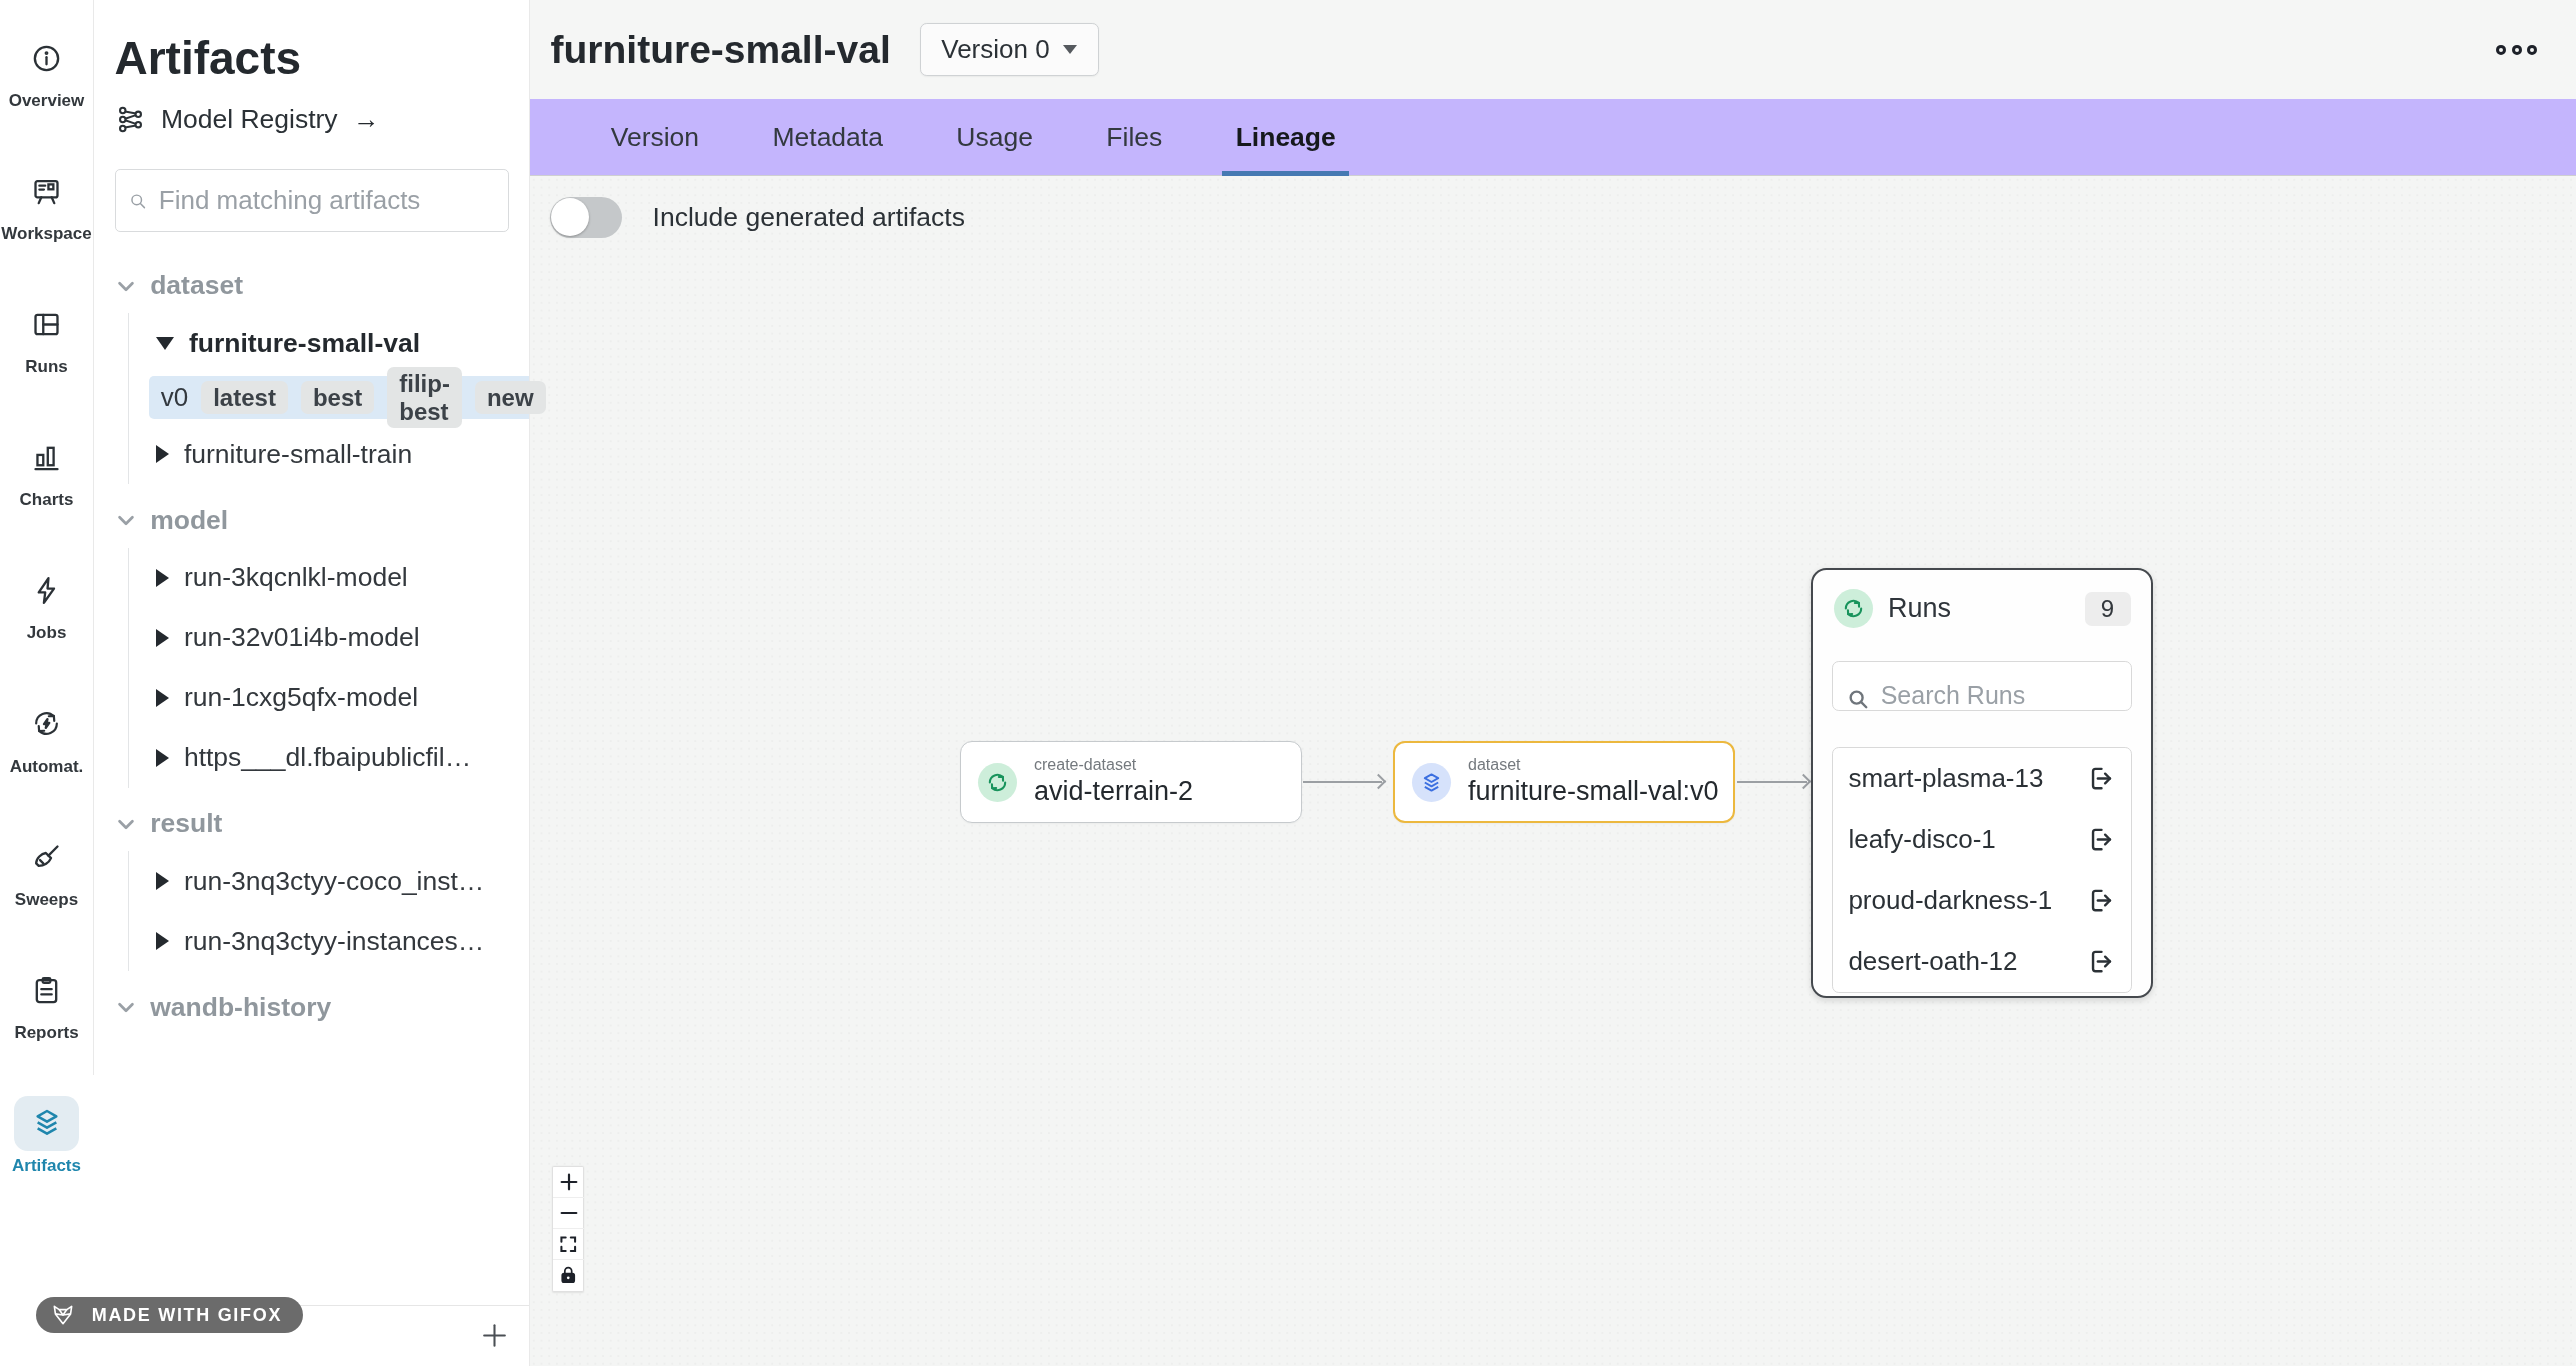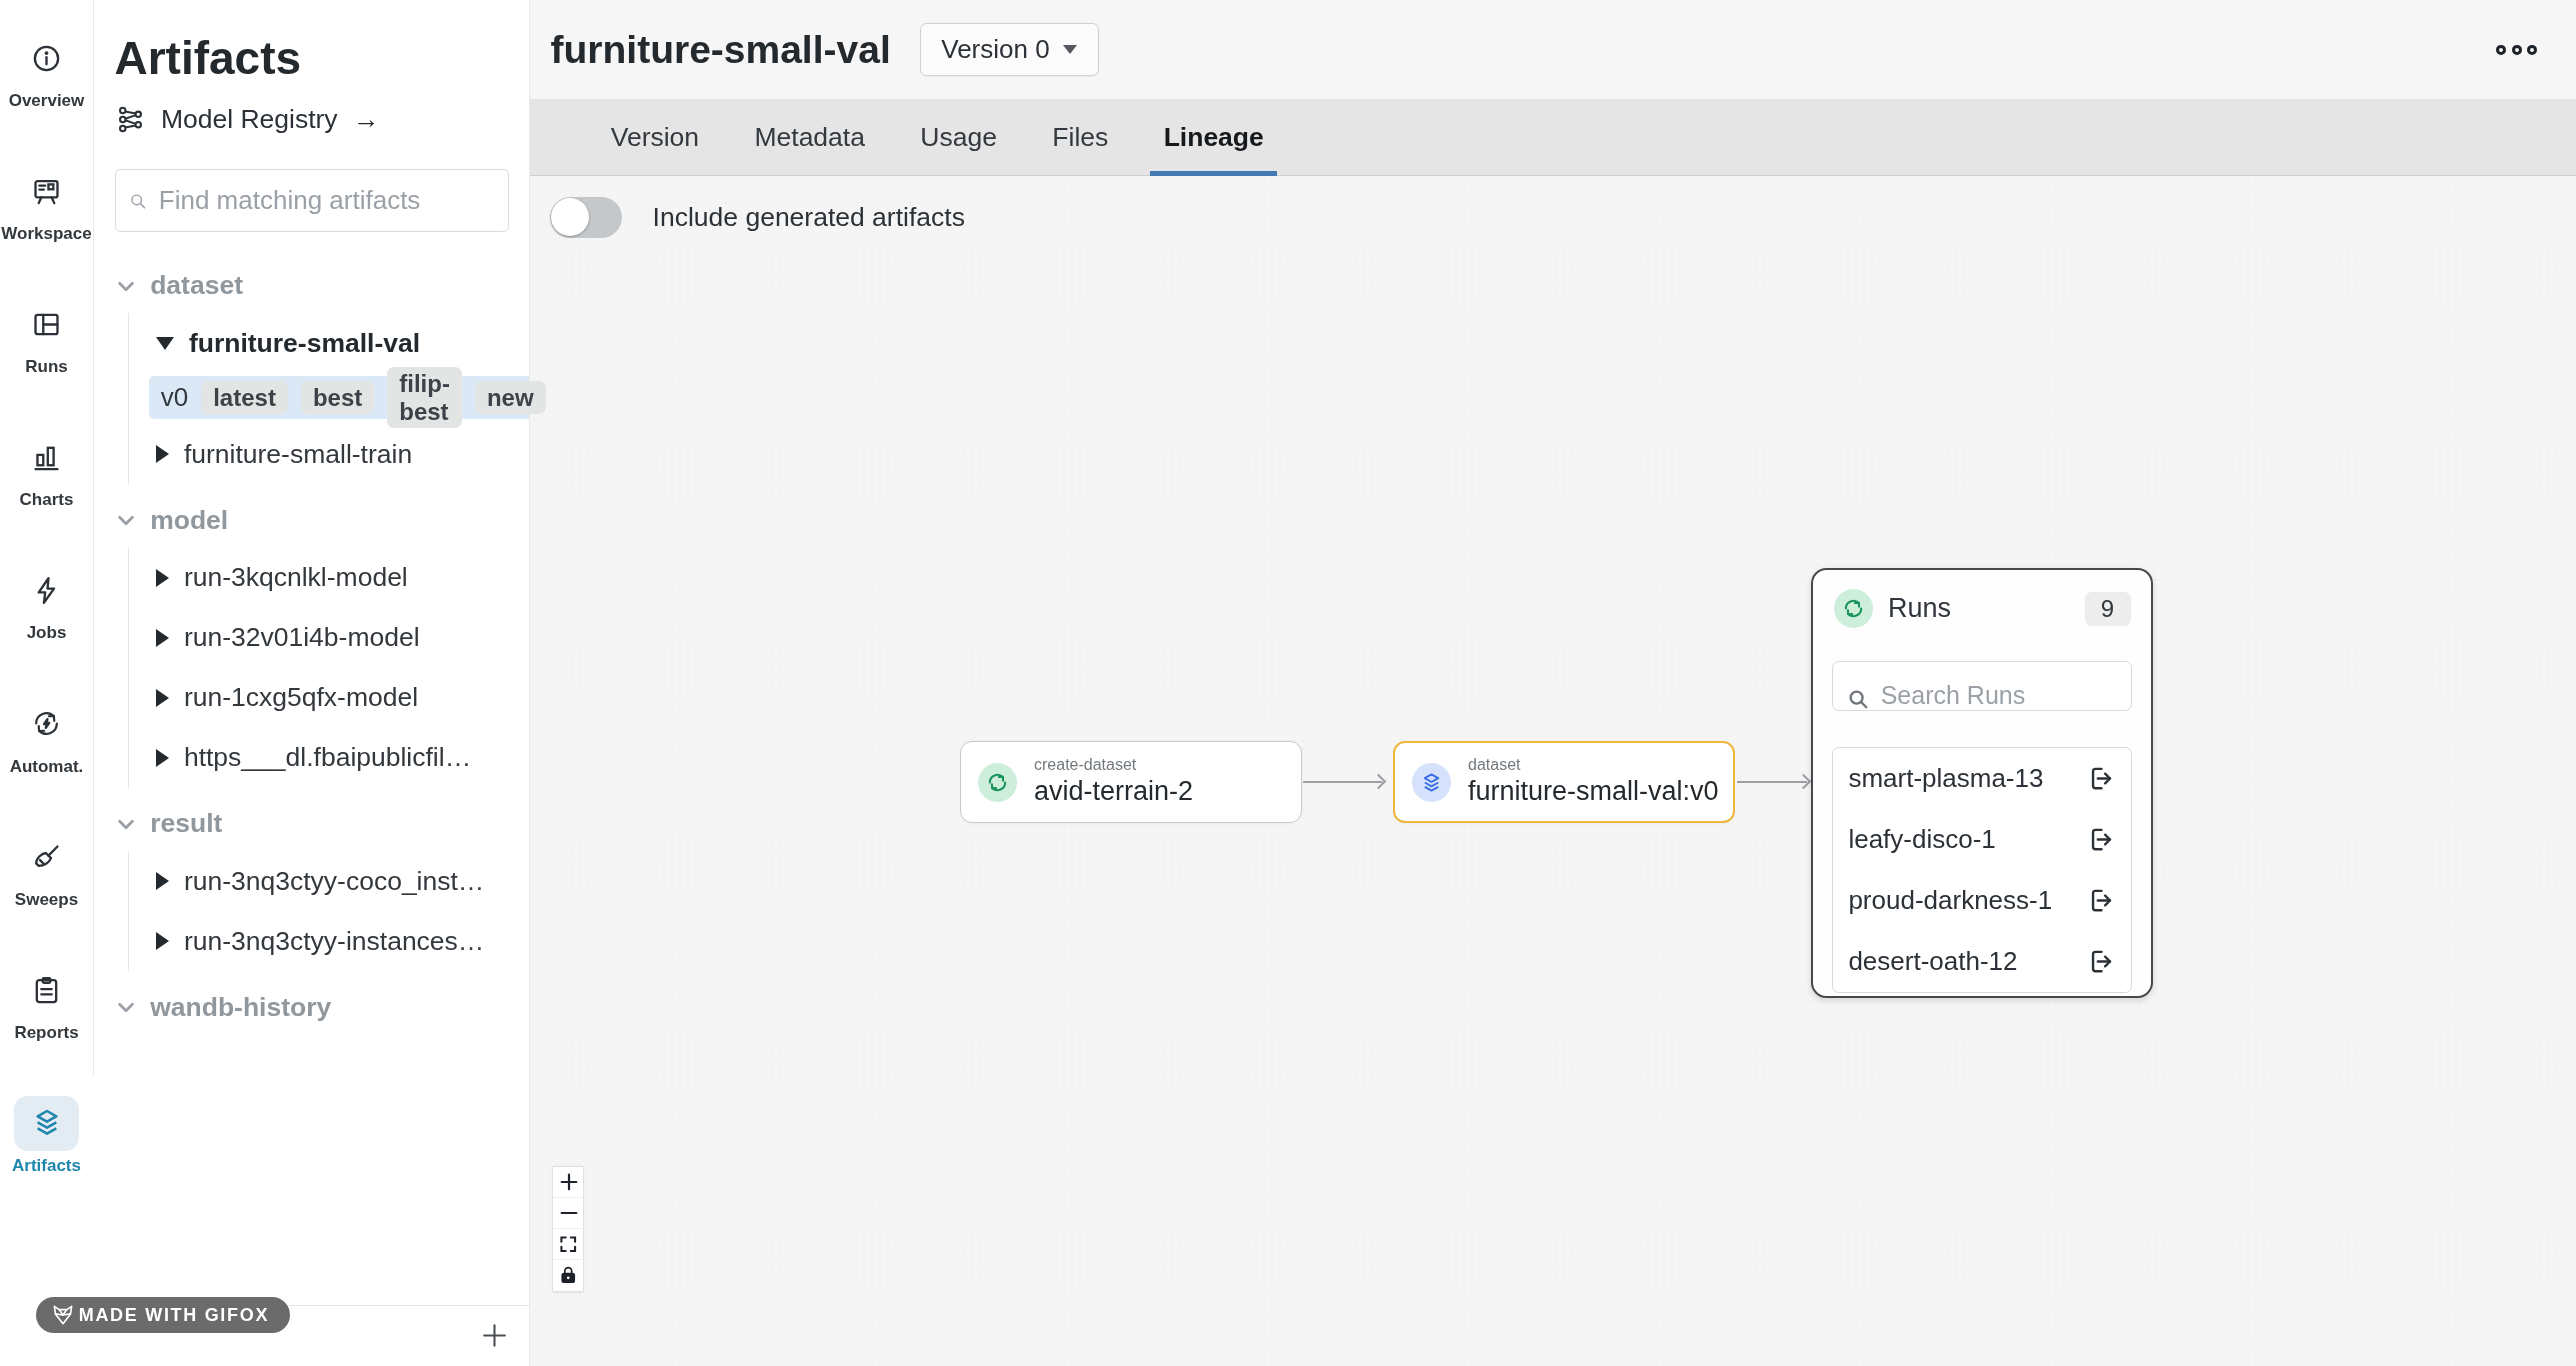--- a/index.html
+++ b/index.html
@@ -51,41 +51,41 @@
                  gap:13px; padding-left:12px; cursor:pointer; }
   .version-row .v-label { font-size:26px; color:#33393f; }
   .tag-pill { background:#e3e5e5; border-radius:6.8px; padding:2.6px 12px;
               font-size:24px; font-weight:700; color:#3c4248; cursor:pointer; }
 
   .sidebar-footer { position:absolute; left:0; right:0; top:1305px; border-top:1.7px solid #e6e6e6;
                     height:61px; }
   .add-artifact-btn { position:absolute; right:19px; top:13.7px; cursor:pointer; }
 
   .gifox-badge { position:absolute; left:36px; top:1297px; height:36px; border-radius:19px;
-                 background:#6b6b6b; display:flex; align-items:center; gap:3px;
+                 background:#6b6b6b; display:flex; align-items:center; gap:16px;
                  padding:0 20.5px 0 13.7px; z-index:20; cursor:pointer; }
   .gifox-badge .gb-label { color:#fff; font-size:18px; font-weight:700; letter-spacing:1.7px; }
 
   
   .main { position:absolute; left:530px; top:0; right:0; bottom:0; }
   .title-strip { height:99px; background:#f5f6f5; display:flex; align-items:center;
                  padding-left:20.5px; position:relative; }
   .title-strip h2 { font-size:39px; font-weight:700; color:#24292e; }
   .version-btn { margin-left:29px; height:53px; padding:0 20.5px; background:#fbfbfb;
                  border:1.7px solid #cfd2d4; border-radius:6.8px; display:flex; align-items:center;
                  gap:13.7px; font-size:26px; color:#2b3136; cursor:pointer;
                  box-shadow:0 0.9px 1.7px rgba(0,0,0,0.05); }
   .caret-down { width:0; height:0; border-left:7.7px solid transparent;
                 border-right:7.7px solid transparent; border-top:9.4px solid #55595e; }
   .overflow-menu { position:absolute; right:39px; top:50%; transform:translateY(-50%);
                    display:flex; gap:5.1px; cursor:pointer; }
   .overflow-menu .dot { width:10.2px; height:10.2px; border:3px solid #1d2129; border-radius:50%; }
 
-  .tab-bar { height:77px; background:#e5e5e5; border-bottom:1.7px solid #cecfd1;
-             display:flex; align-items:stretch; padding-left:67px; gap:28px; }
+  .tab-bar { height:77px; background:#c4b5fd; border-bottom:1.7px solid #cecfd1;
+             display:flex; align-items:stretch; padding-left:67px; gap:46px; }
   .tab { padding:0 13.7px; display:flex; align-items:center; font-size:26.5px; color:#33393f;
          position:relative; cursor:pointer; }
   .tab.active { color:#16191c;font-weight:bold; }
   .tab.active .tab-underline { position:absolute; left:0; right:0; bottom:-1.7px; height:6px;
                                background:#4579b2; }
 
   .canvas { position:absolute; top:176px; left:0; right:0; bottom:0; background:#f4f5f4;
             background-image:radial-gradient(rgba(0,0,0,0.028) 1.1px, transparent 1.1px);
             background-size:7.7px 7.7px; overflow:hidden; }
 

